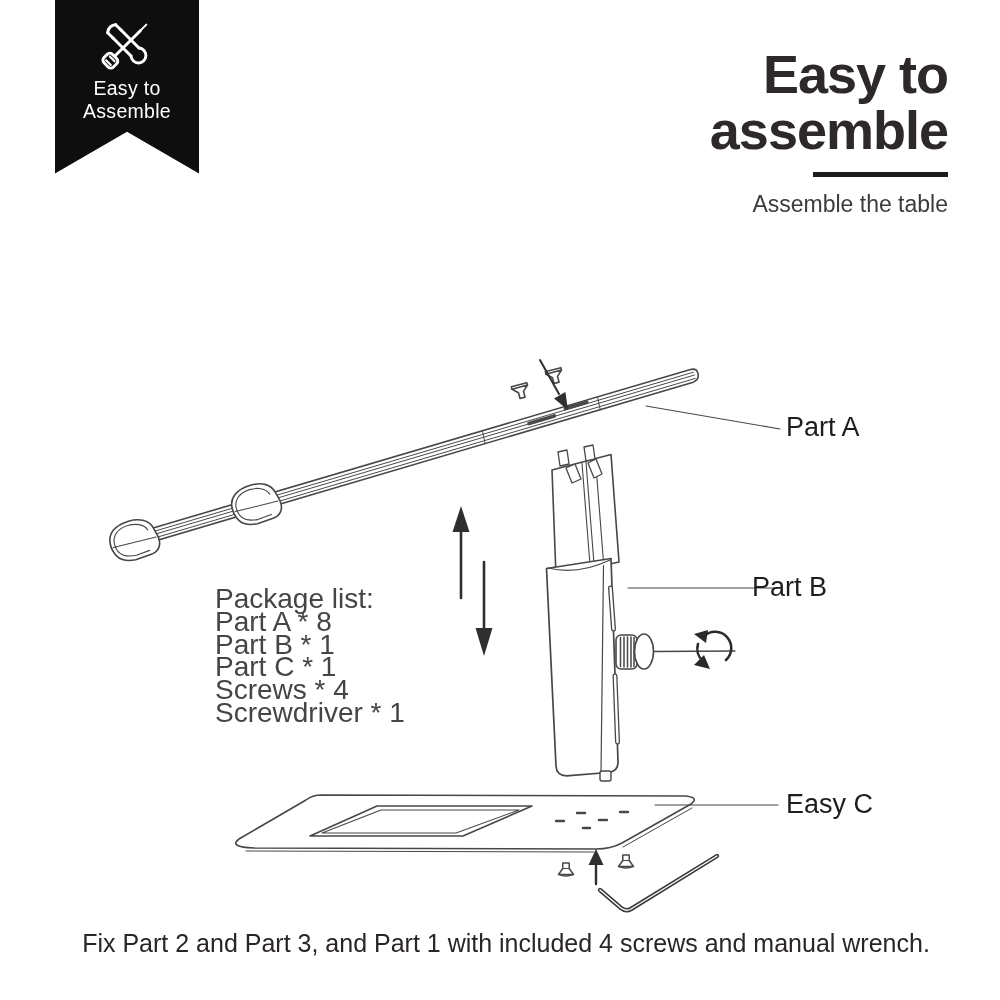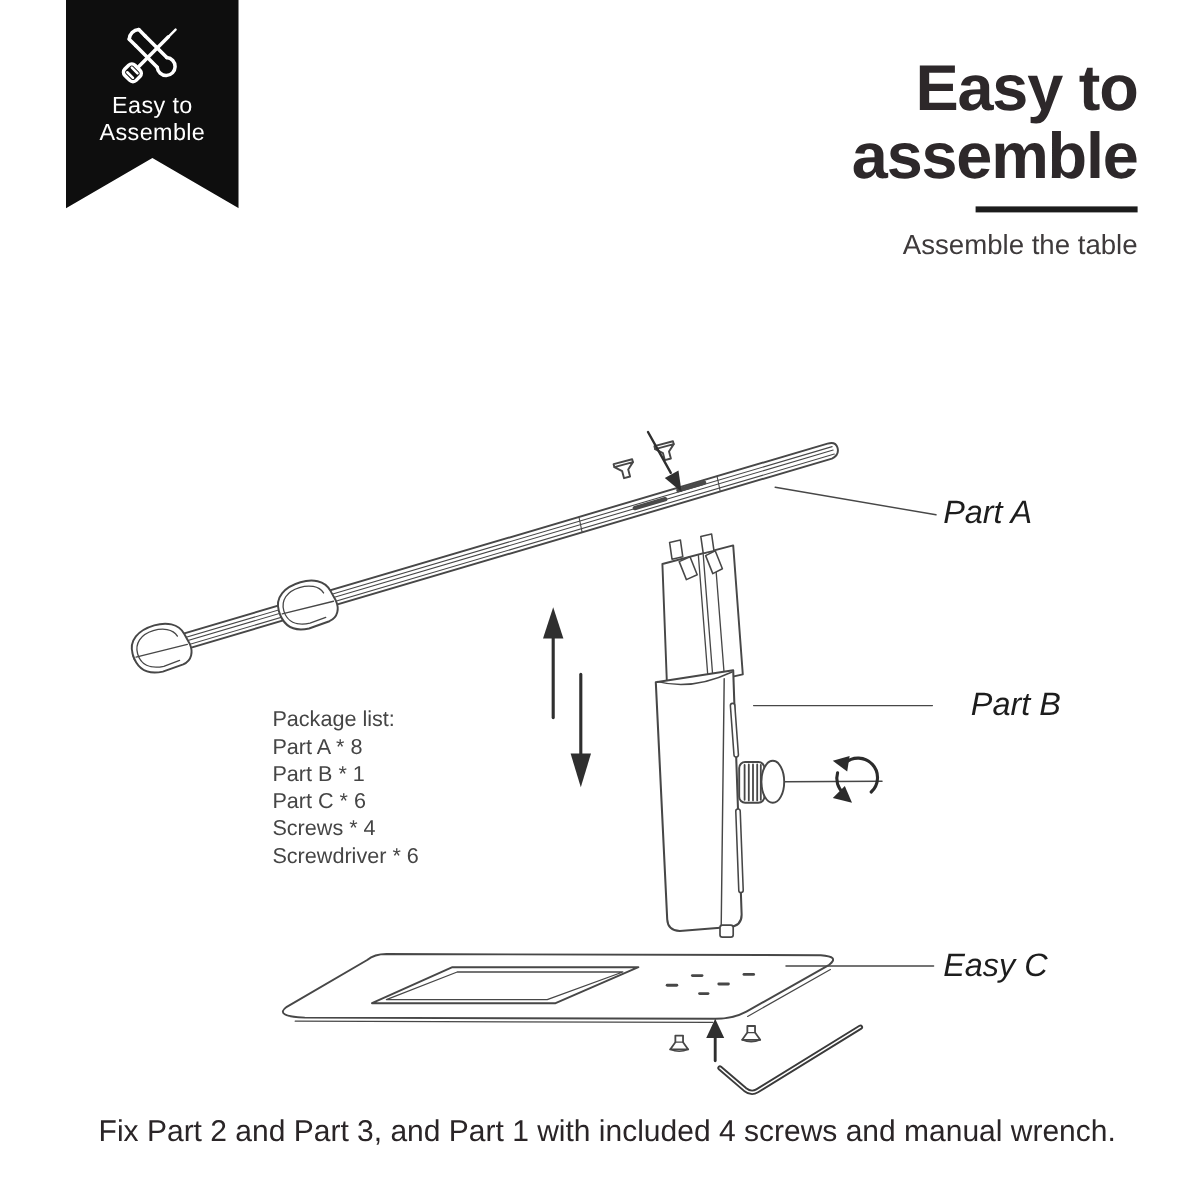--- a/index.html
+++ b/index.html
@@ -14,25 +14,25 @@
     display:flex;flex-direction:column;align-items:center;
   }
   .badge svg{margin-top:11px;}
   .badge-line{color:#ffffff;font-size:19.5px;line-height:23px;text-align:center;letter-spacing:.3px;}
   
   .header{position:absolute;top:46px;right:52px;text-align:right;}
   .title{font-size:54px;line-height:56px;font-weight:800;color:#2d282a;letter-spacing:-1px;margin:0;}
   .divider{width:135px;height:4.5px;background:#1c1c1c;margin:14px 0 0 auto;}
   .subtitle{margin-top:13px;font-size:23px;line-height:29px;color:#3e3a3b;}
   
-  .part-label{position:absolute;font-size:27px;color:#1d1d1d;white-space:nowrap;font-style:italic;}
+  .part-label{position:absolute;font-size:27px;color:#1d1d1d;white-space:nowrap;}
   .lblA{left:786px;top:412px;}
-  .lblB{left:809px;top:572px;}
+  .lblB{left:752px;top:572px;}
   .lblC{left:786px;top:789px;}
-  .pkg{position:absolute;left:215px;top:588px;color:#454545;font-size:18px;line-height:22.8px;margin-left:12px;}
+  .pkg{position:absolute;left:215px;top:588px;color:#454545;font-size:28px;line-height:22.8px;}
   
   .caption{position:absolute;left:12px;right:0;top:929px;text-align:center;font-size:25px;color:#2a2527;}
   .diagram-svg{position:absolute;left:0;top:0;}
 </style>
 </head>
 <body>
 
 <div class="badge">
   <svg width="64" height="66" viewBox="0 0 48 48" fill="none" stroke="#ffffff" stroke-width="2.2" stroke-linecap="round" stroke-linejoin="round">
 
@@ -188,18 +188,18 @@
 </svg>
 
 <div class="part-label lblA">Part A</div>
 <div class="part-label lblB">Part B</div>
 <div class="part-label lblC">Easy C</div>
 
 <div class="pkg">
   <div>Package list:</div>
   <div>Part A * 8</div>
   <div>Part B * 1</div>
-  <div>Part C * 6</div>
+  <div>Part C * 1</div>
   <div>Screws * 4</div>
-  <div>Screwdriver * 6</div>
+  <div>Screwdriver * 1</div>
 </div>
 
 <div class="caption">Fix Part 2 and Part 3, and Part 1 with included 4 screws and manual wrench.</div>
 
 </body></html>

